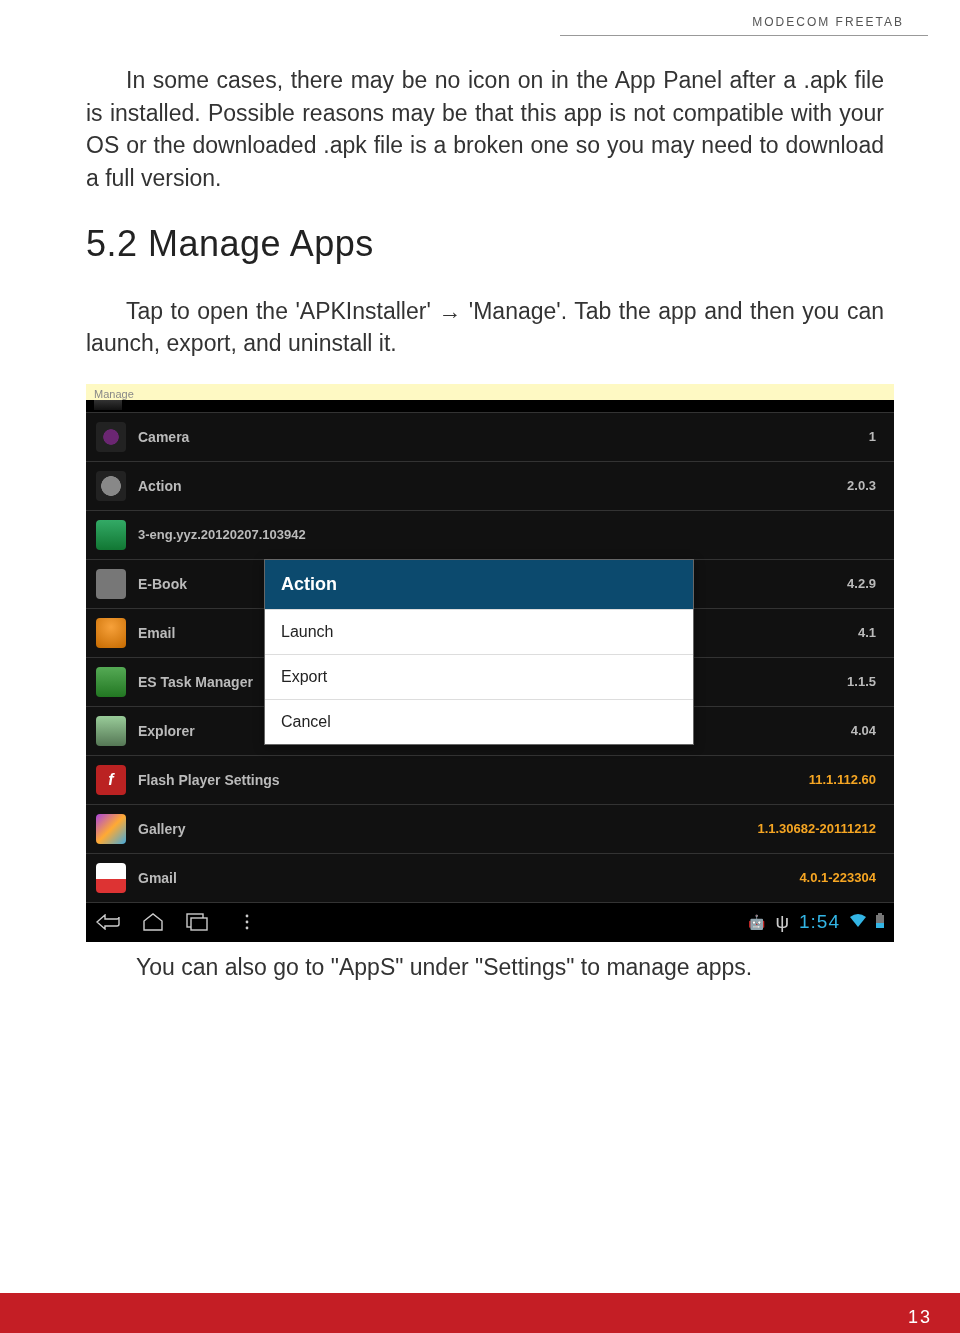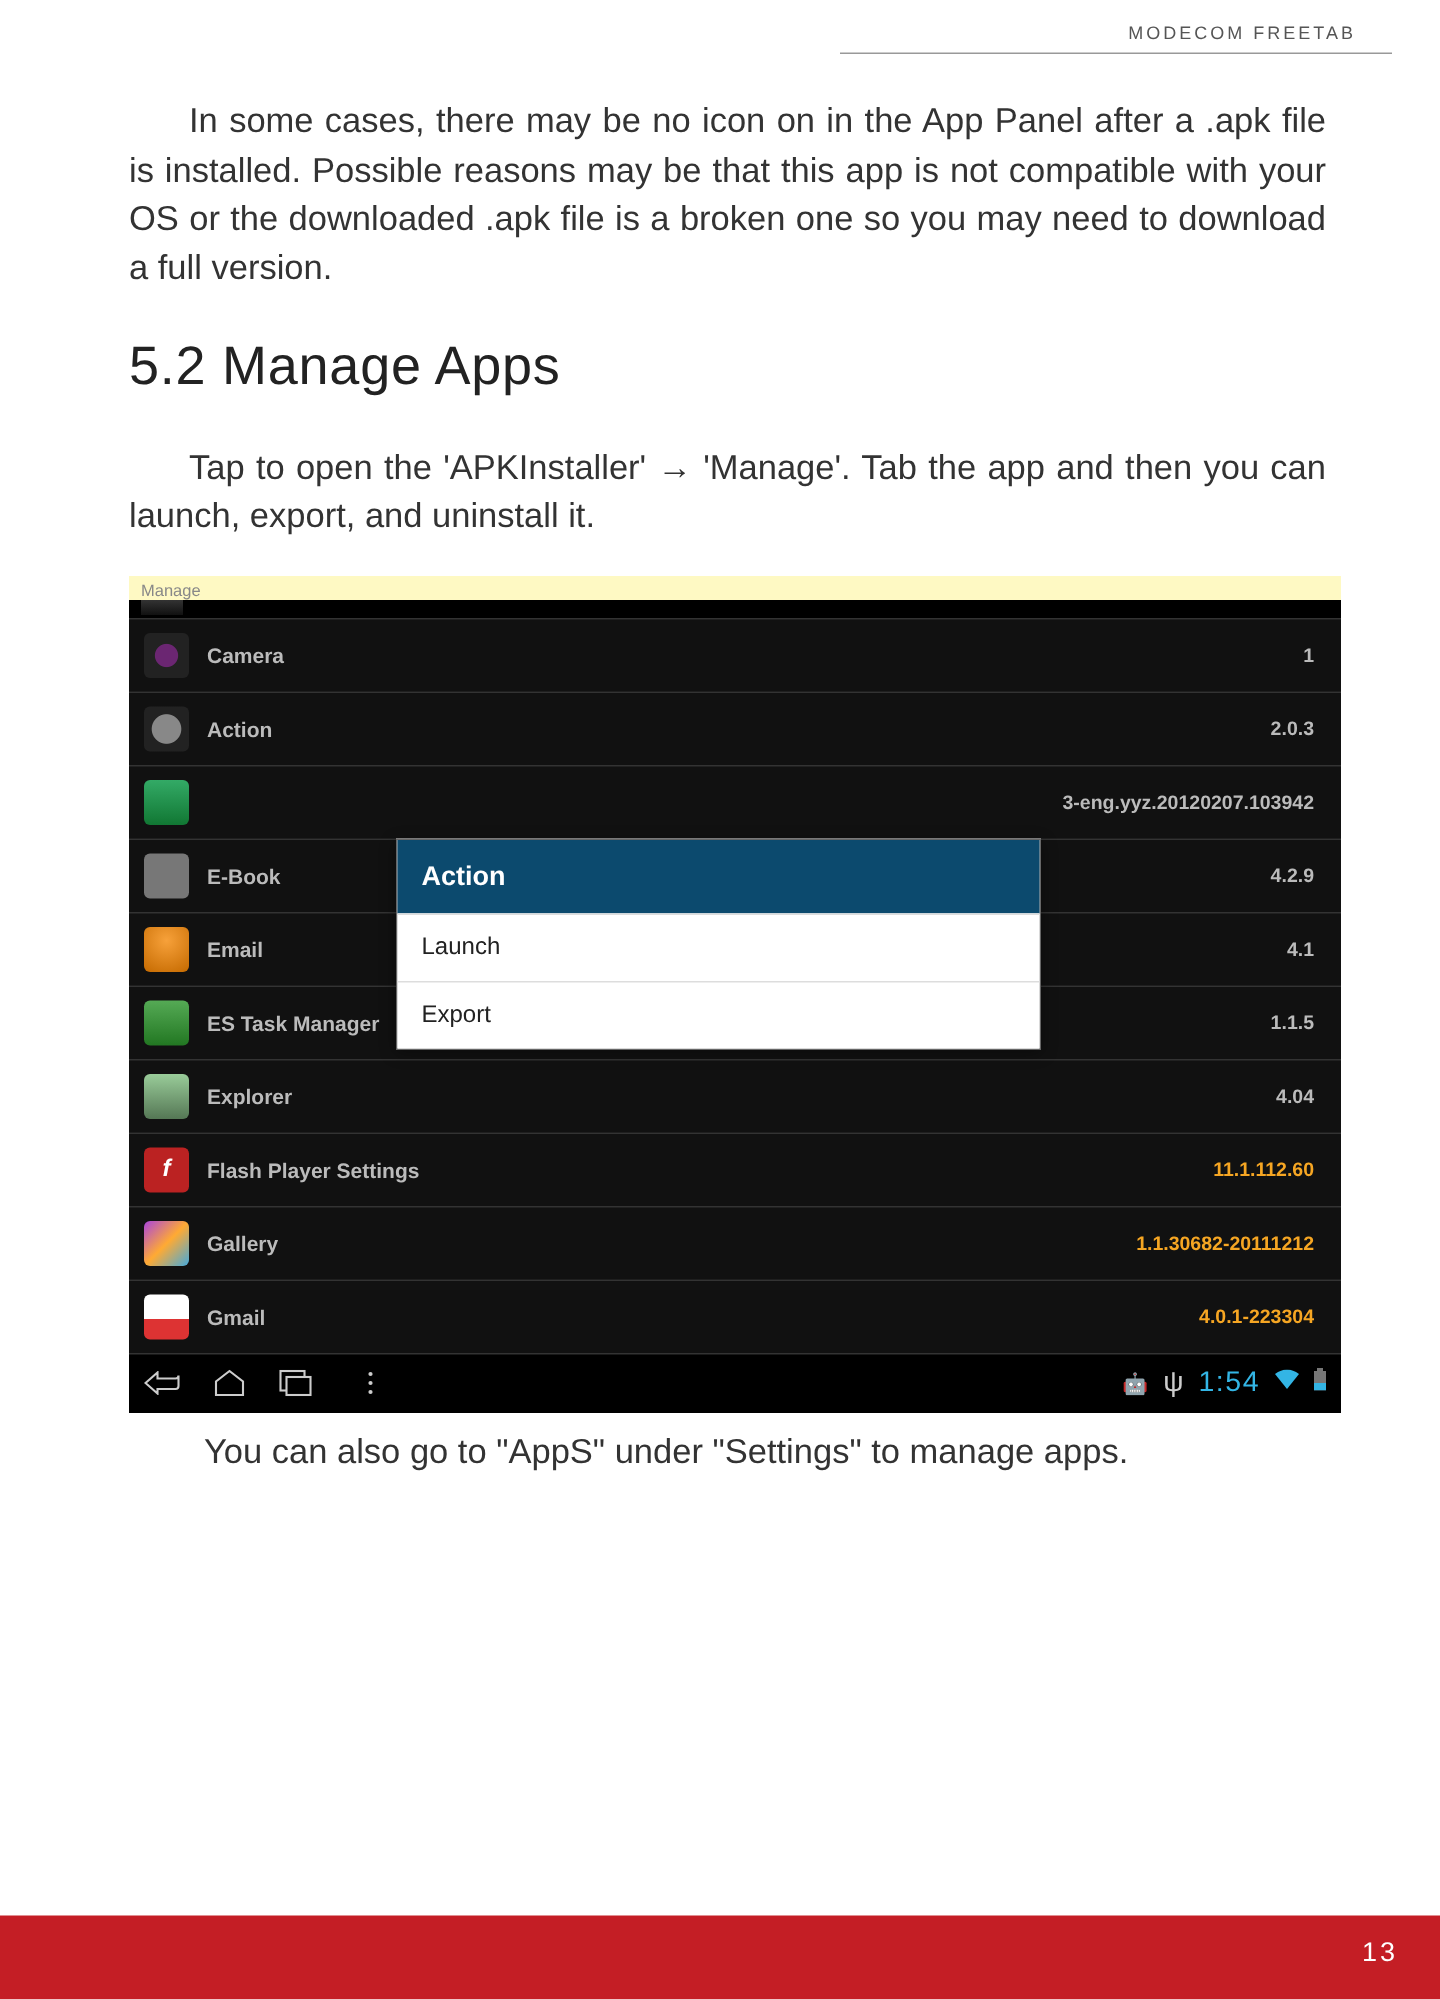--- a/index.html
+++ b/index.html
@@ -69,21 +69,20 @@
     margin-left:8px; width:28px; margin-bottom:2px;
   }
   .app-row {
     display: flex;
     align-items: center;
     height: 49px;
     border-top: 1px solid #333;
     padding: 0 18px 0 10px;
     background: #111;
     position: relative;
-    justify-content: space-between;
   }
   .app-icon {
     width: 30px;
     height: 30px;
     border-radius: 4px;
     margin-right: 12px;
     display:flex;align-items:center;justify-content:center;
   }
   .app-name {
     color: #bbb;
@@ -136,21 +135,21 @@
   .caption {
     font-size: 23px;
     color: #333;
     padding-left: 50px;
   }
   .footer {
     position: absolute;
     bottom: 0;
     left: 0;
     right: 0;
-    height: 56px;
+    height: 40px;
     background: #c41e25;
   }
   .pagenum {
     position: absolute;
     right: 28px;
     top: 14px;
     color: #fff;
     font-size: 18px;
     letter-spacing: 2px;
   }
@@ -278,20 +277,21 @@
               <rect x="2" y="0" width="4" height="2" fill="#777"></rect>
             </svg>
         </span>
       </div>
     </div>
 
     <div class="dialog">
       <div class="dialog-title">Action</div>
       <div class="dialog-item">Launch</div>
       <div class="dialog-item">Export</div>
+      <div class="dialog-item">Cancel</div>
     </div>
   </div>
 
   <p class="caption">You can also go to "AppS" under "Settings" to manage apps.</p>
 </div>
 
 <div class="footer">
   <div class="pagenum">13</div>
 </div>
 

